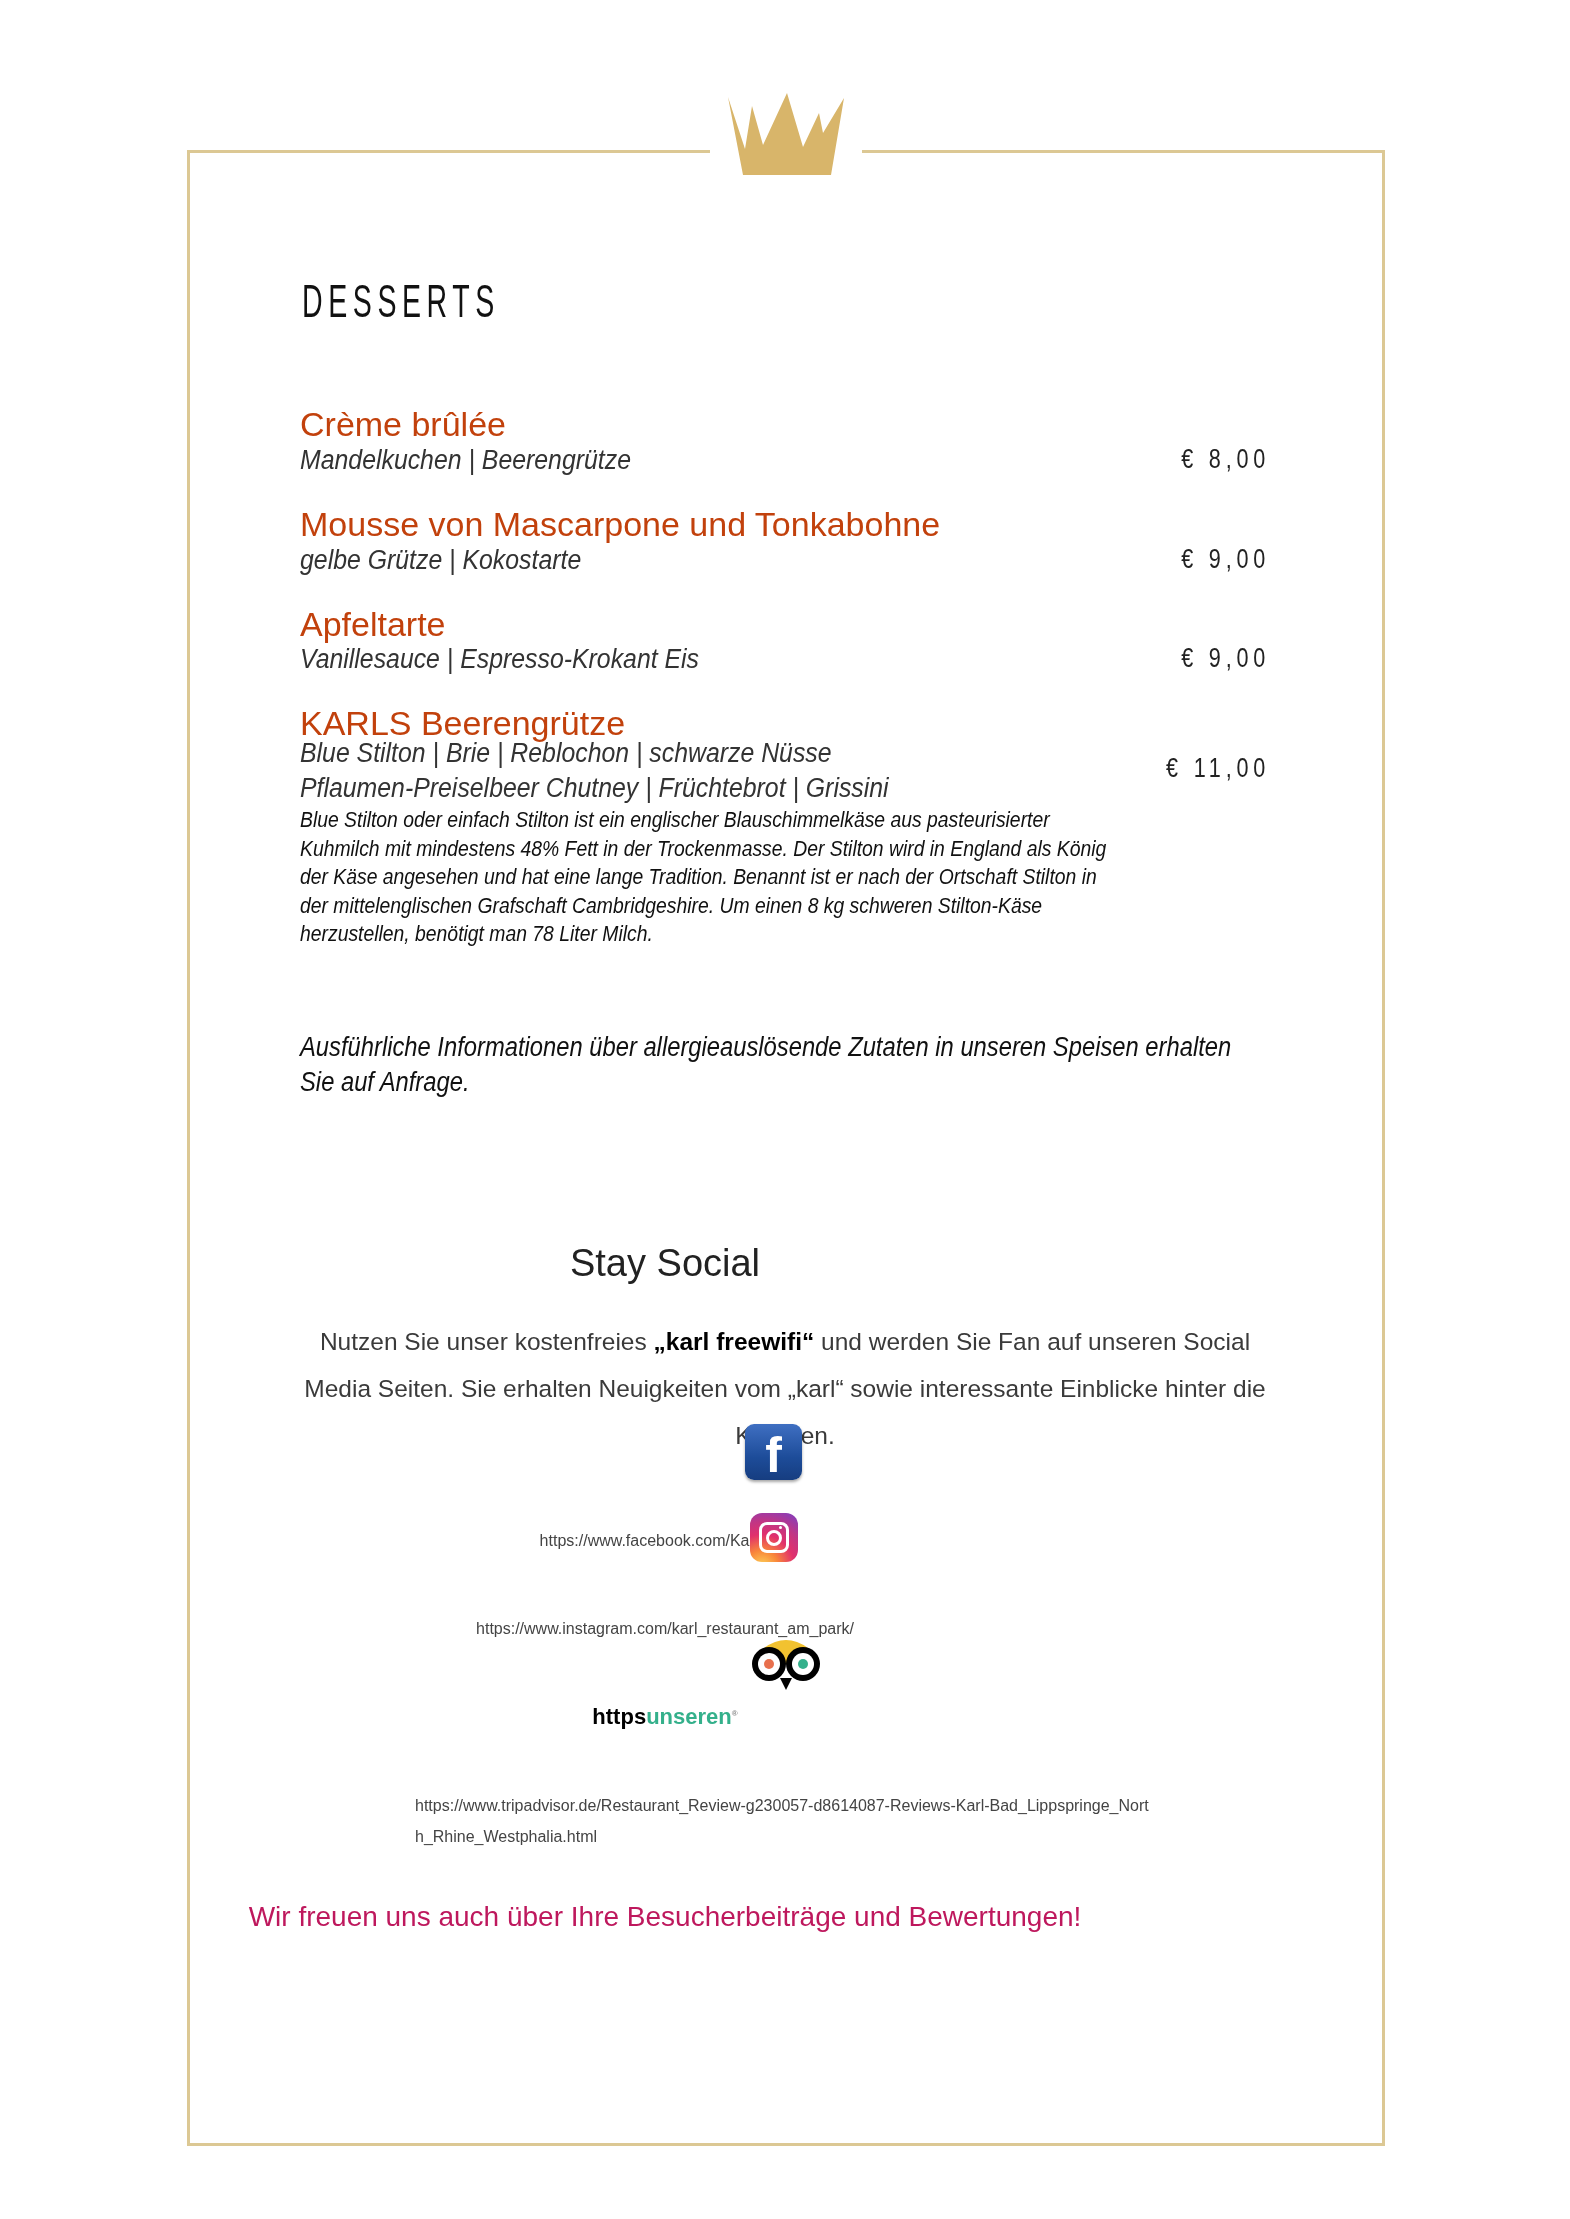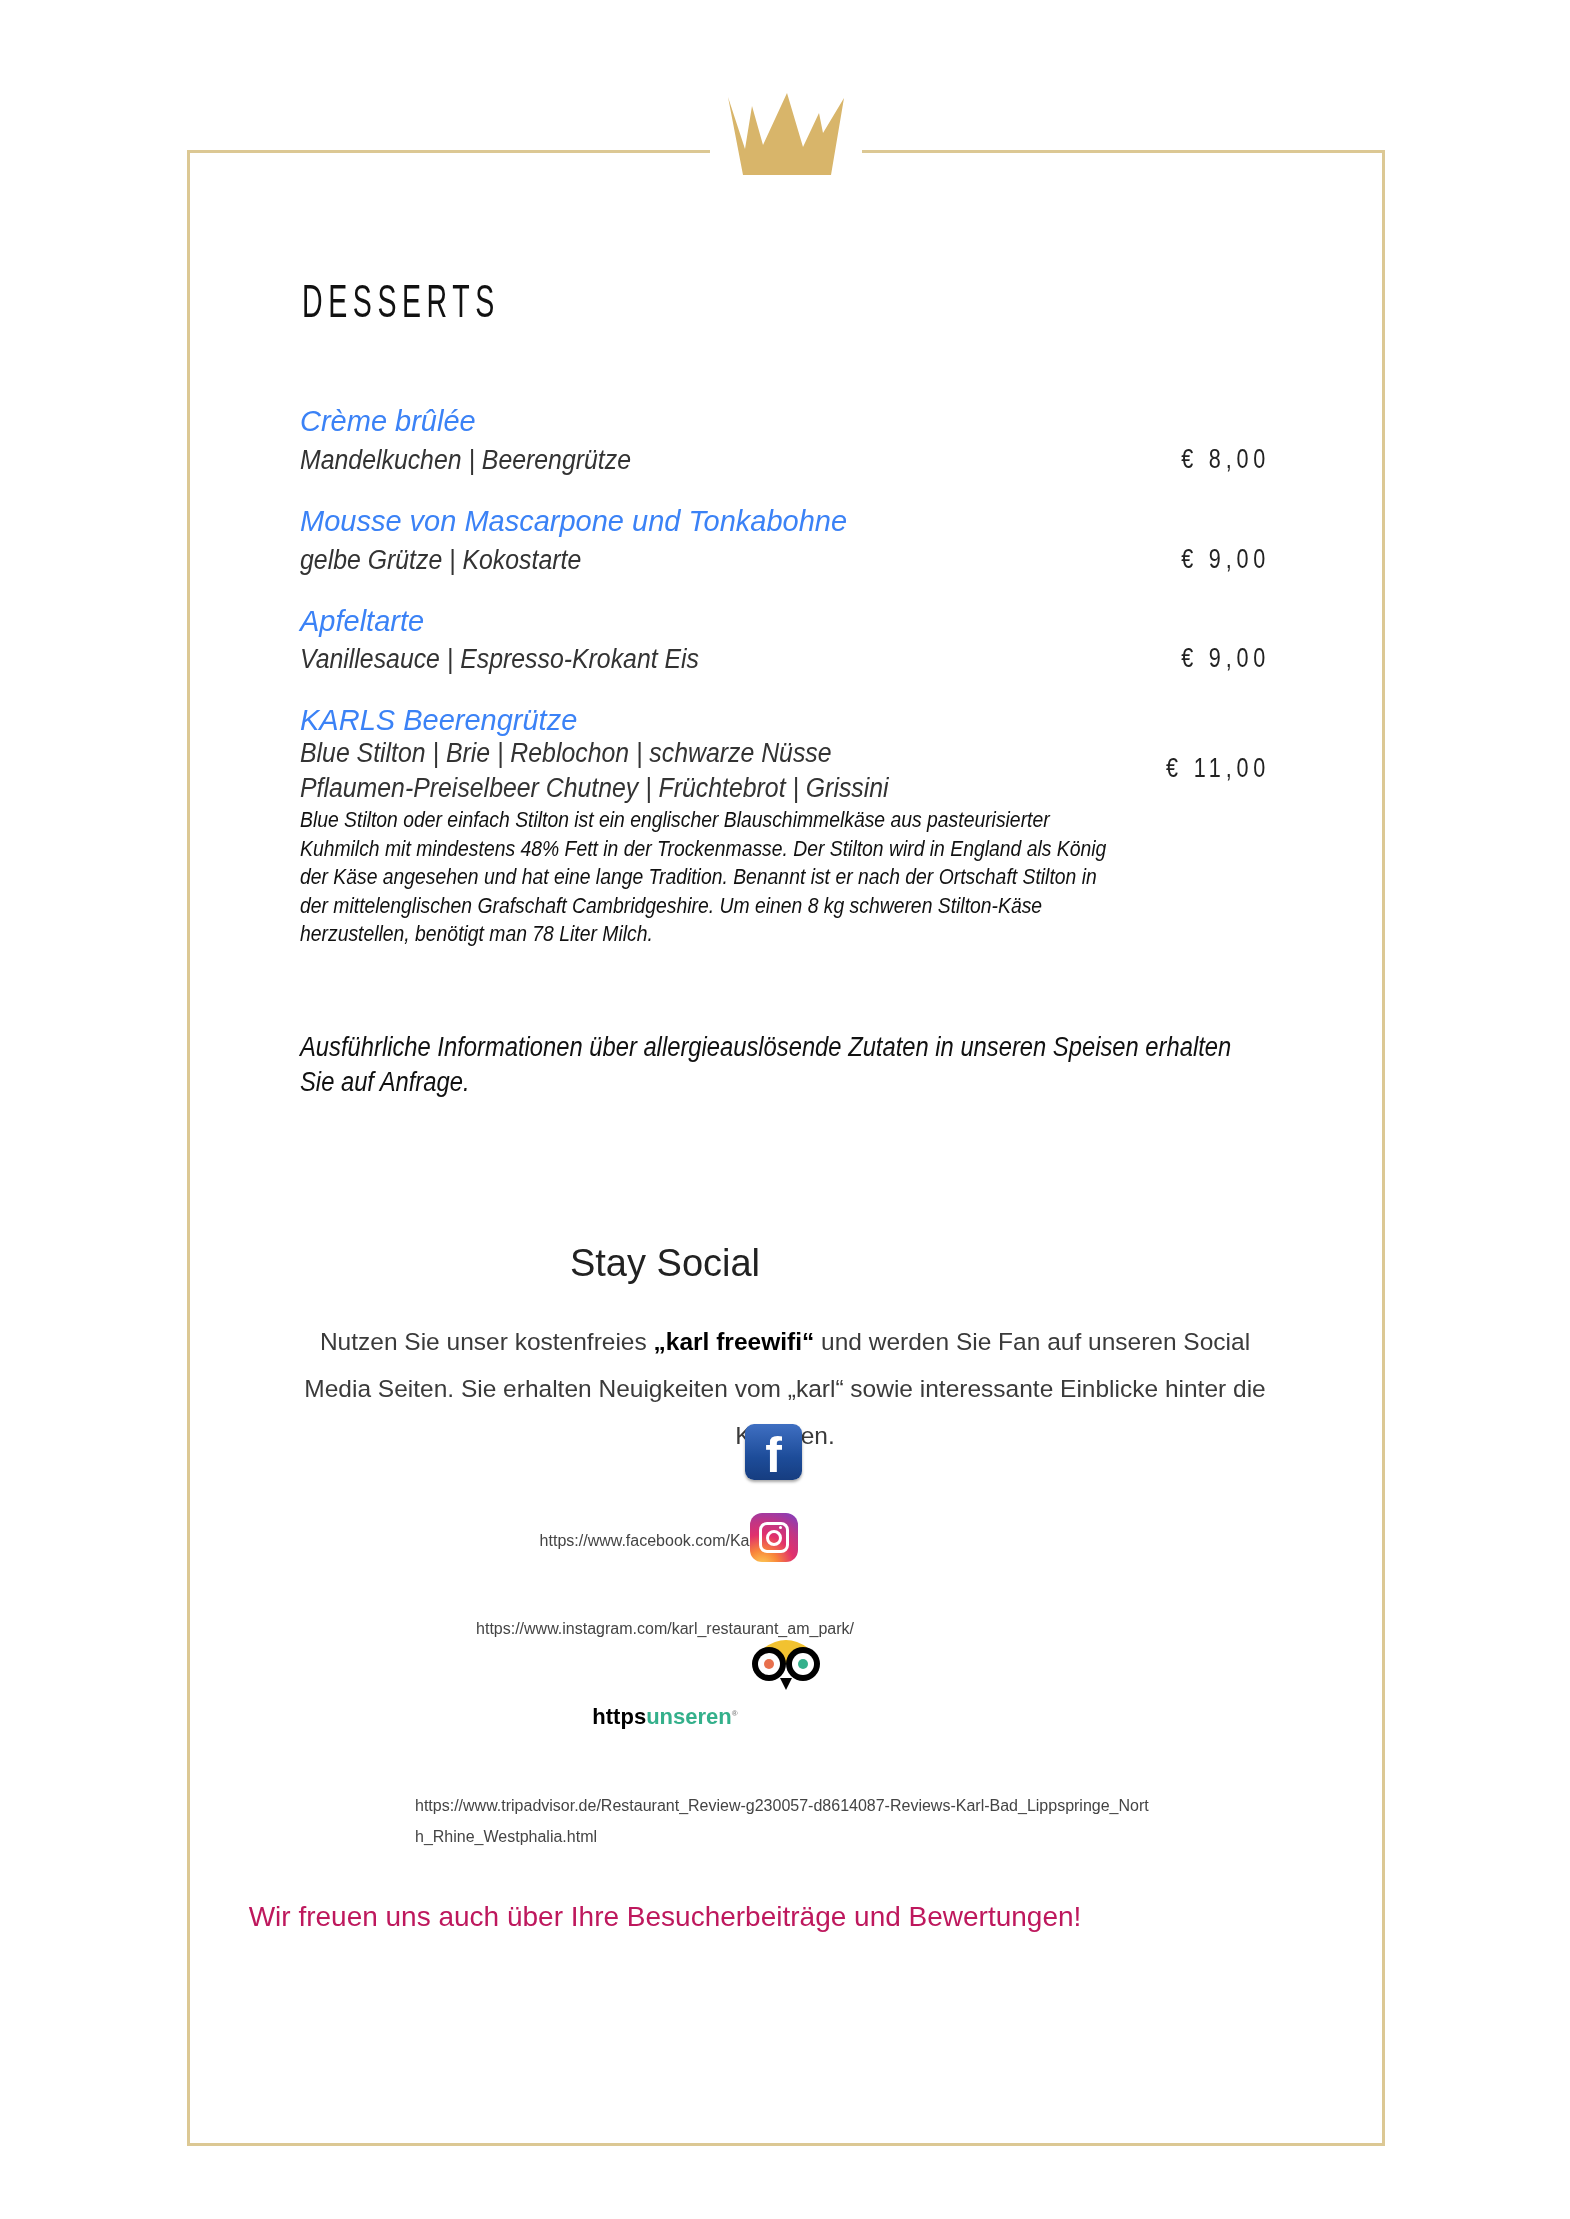--- a/index.html
+++ b/index.html
@@ -7,21 +7,21 @@
   .frame-top-left { position:absolute; left:187px; top:150px; width:523px; height:3px; background:#dcc894; }
   .frame-top-right { position:absolute; left:862px; top:150px; width:523px; height:3px; background:#dcc894; }
   .frame-left { position:absolute; left:187px; top:150px; width:3px; height:1996px; background:#dcc894; }
   .frame-right { position:absolute; left:1382px; top:150px; width:3px; height:1996px; background:#dcc894; }
   .frame-bottom { position:absolute; left:187px; top:2143px; width:1198px; height:3px; background:#dcc894; }
   .crown { position:absolute; left:727px; top:93px; width:118px; height:84px; }
 
   .abs { position:absolute; white-space:nowrap; line-height:1; }
   .heading { left:302px; top:278px; font-family:"Liberation Sans Narrow","Liberation Sans", sans-serif; font-size:46px; letter-spacing:9px; transform:scaleX(0.62); transform-origin:left top; font-weight:400; color:#111; }
 
-  .dish-name { font-size:29px; color:#3b82f6; left:300px;font-style:italic; }
+  .dish-name { font-size:34px; color:#c2410c; left:300px; }
   .dish-desc { font-size:27px; font-style:italic; color:#333; left:300px; font-weight:300; transform:scaleX(0.92); transform-origin:left top; }
   .price { font-size:27px; color:#222; letter-spacing:6px; transform:scaleX(0.8); transform-origin:right top; text-align:right; right:300px; }
 
   .note { left:300px; top:806px; width:820px; font-size:21.5px; font-style:italic; line-height:28.6px; color:#111; white-space:normal; transform:scaleX(0.9); transform-origin:left top; width:900px; }
   .allergy { left:300px; top:1030px; font-size:27px; font-style:italic; line-height:35px; color:#111; white-space:normal; width:1060px; transform:scaleX(0.88); transform-origin:left top; }
 
   .center-block { position:absolute; left:187px; width:956px; text-align:center; }
   .social-title { top:1242px; font-size:38px; color:#222; font-weight:300; }
   .social-text { top:1318px; left:300px; width:970px; font-size:24.5px; line-height:47px; color:#3a3a3a; }
   .social-text b { color:#000; font-weight:700; }

